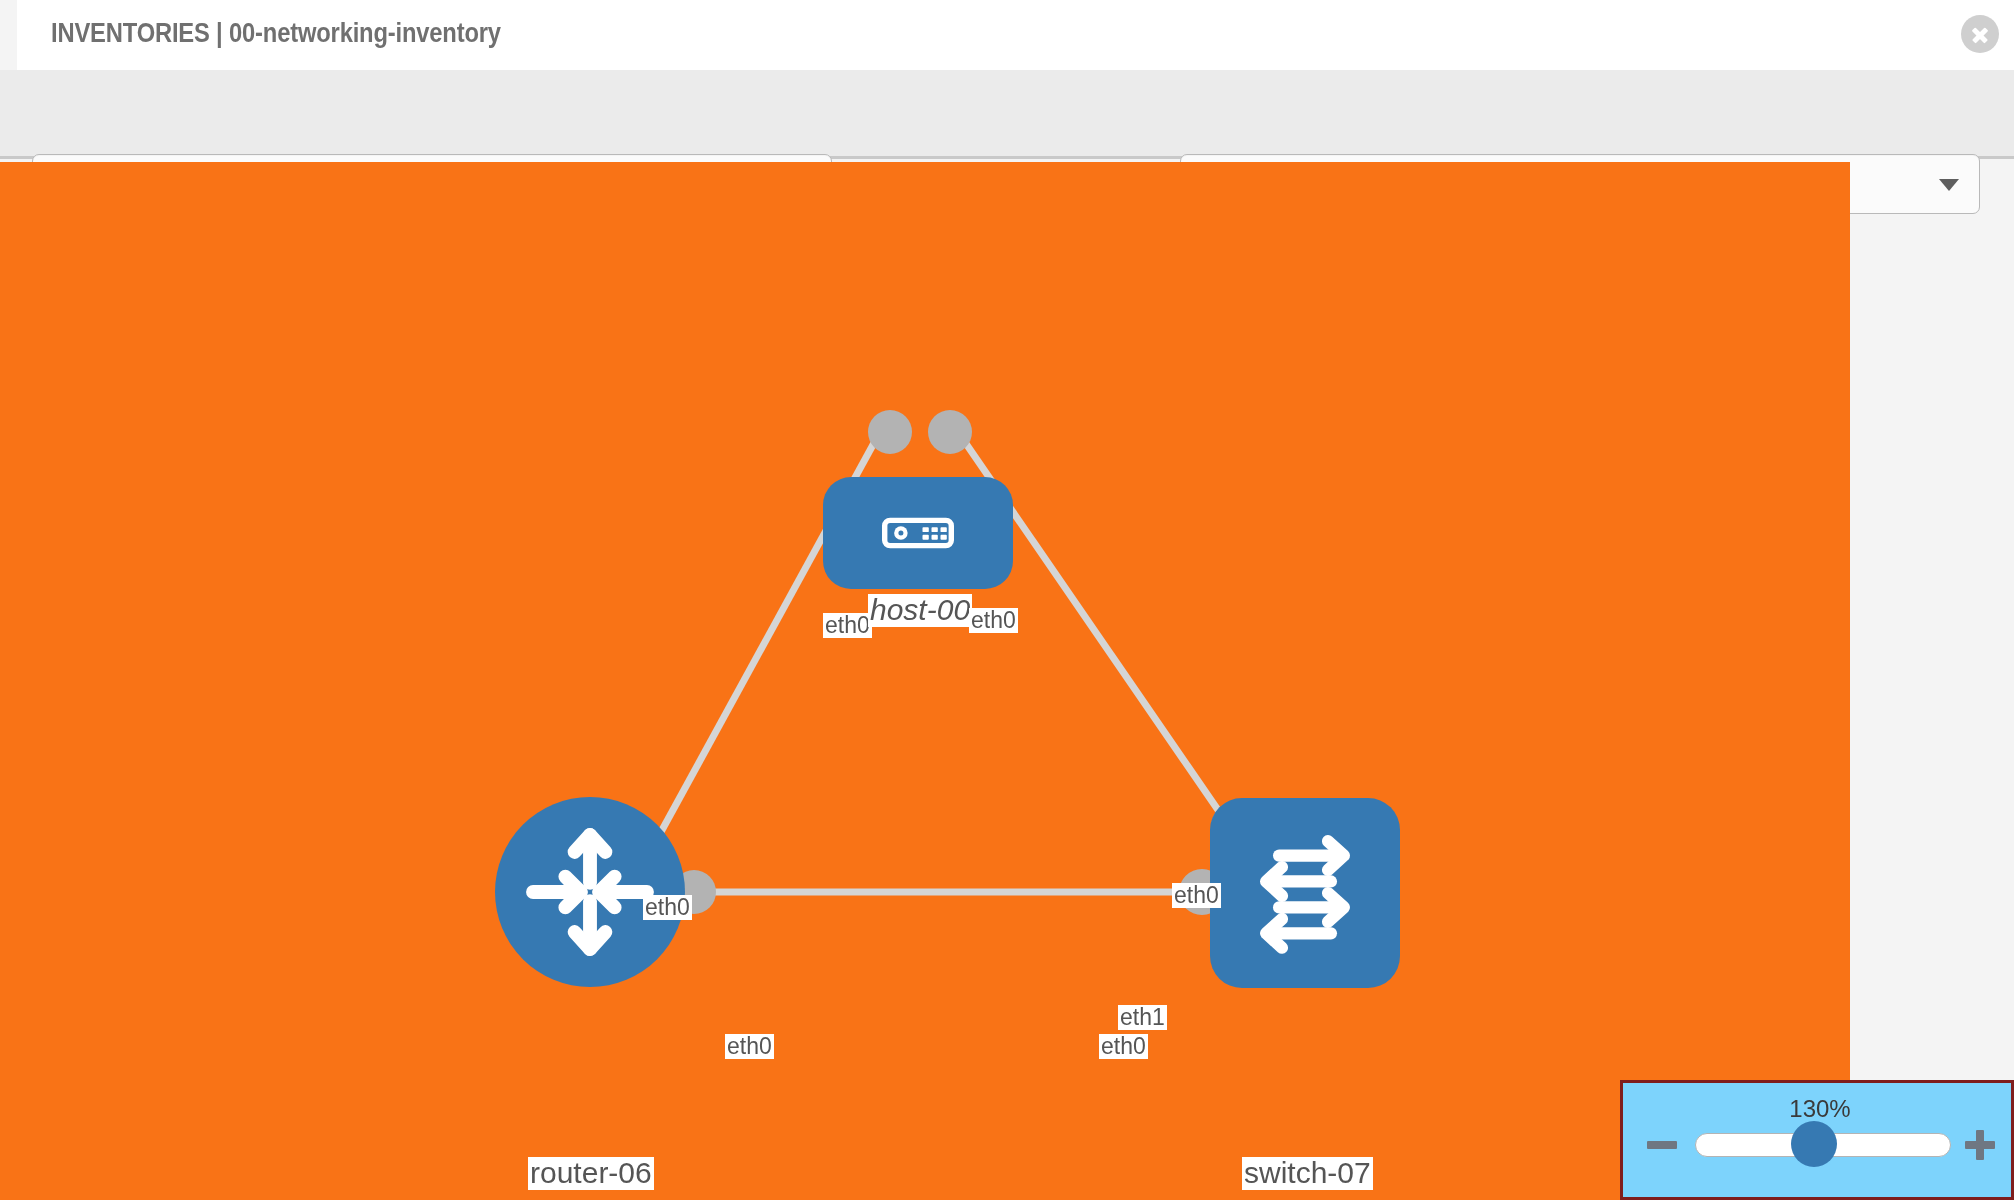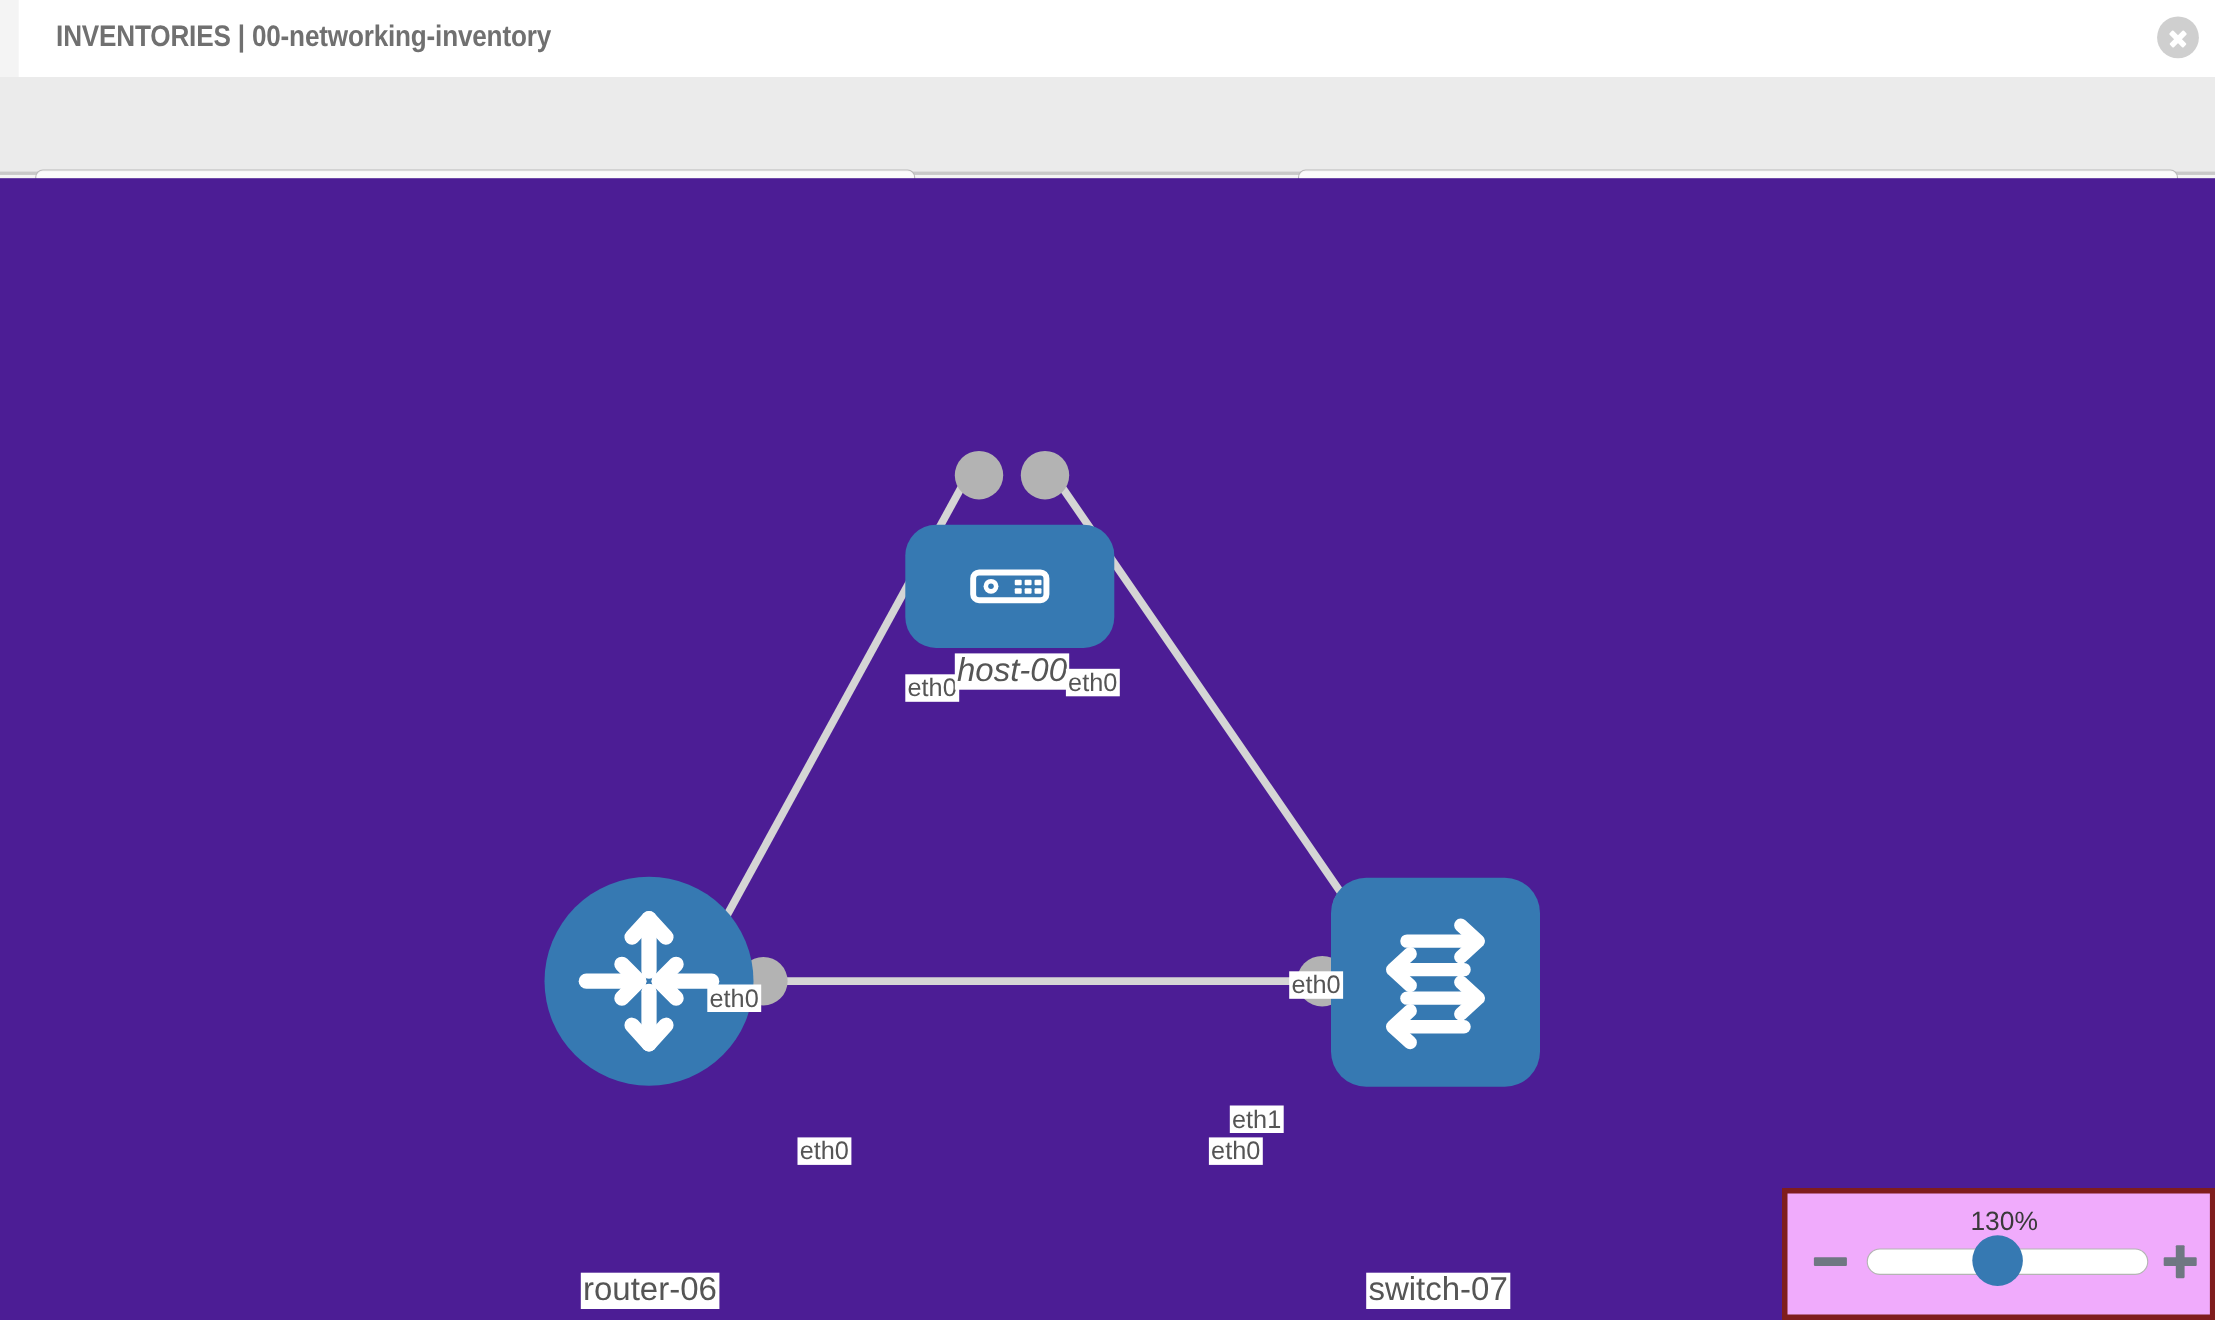--- a/index.html
+++ b/index.html
@@ -94,22 +94,22 @@
     width: 46px; height: 46px;
     cursor: pointer;
   }
   #wrench-icon { left: 1040px; top: 91px; }
   #key-icon    { left: 1108px; top: 91px; }
 
   
   .canvas {
     position: absolute;
     left: 0; top: 162px;
-    width: 2014px; height: 1038px;
-    background: #4c1d95;
+    width: 1850px; height: 1038px;
+    background: #f97316;
     overflow: hidden;
   }
   .topology-svg {
     position: absolute;
     left: 0; top: 0;
     width: 2014px; height: 1038px;
   }
 
   
   .node-label {
@@ -121,22 +121,22 @@
     padding: 1px 2px;
   }
   .lbl-node { font-size: 30px; }
   .lbl-iface { font-size: 23px; }
 
   
   .zoom-panel {
     position: absolute;
     left: 1620px; top: 1080px;
     width: 394px; height: 120px;
-    background: #f0abfc;
-    border: 5px solid #7f1d1d;
+    background: #7dd3fc;
+    border: 3px solid #7f1d1d;
   }
   .zoom-value {
     position: absolute;
     top: 12px; left: 0; width: 394px;
     text-align: center;
     font-size: 24px;
     color: #3a3a3a;
   }
   .zoom-minus, .zoom-plus {
     position: absolute;

